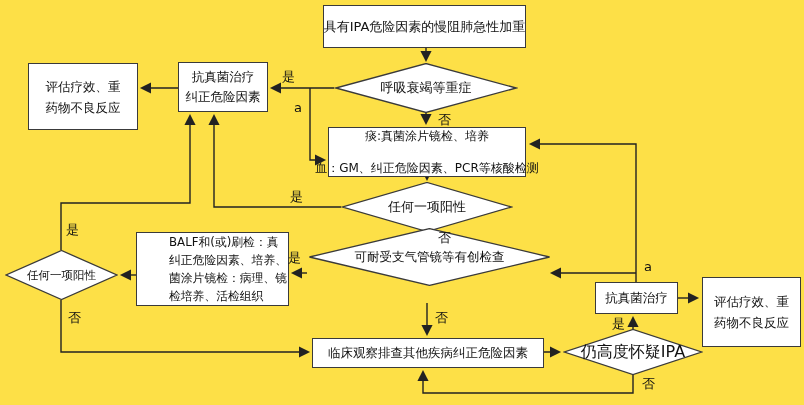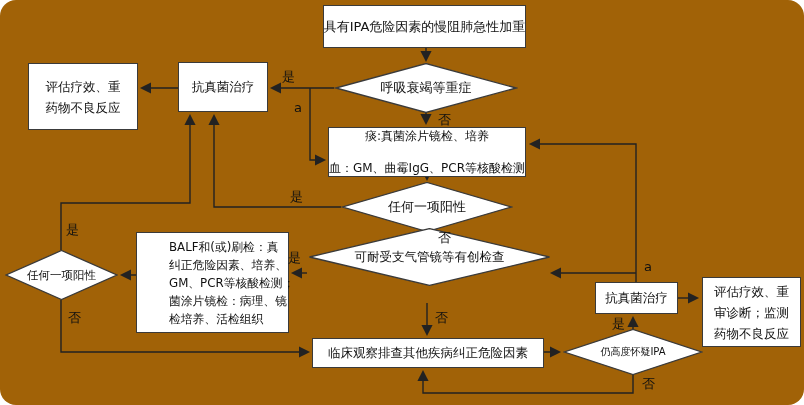--- a/index.html
+++ b/index.html
@@ -1,19 +1,19 @@
 <!DOCTYPE html>
 <html><head>
 <meta charset="utf-8">
 <style>
   html,body{margin:0;padding:0;background:#ffffff;}
   #stage{
-    position:relative;width:804px;height:405px;background:#a16207;
+    position:relative;width:804px;height:405px;background:#fde047;
     font-family:"DejaVu Sans","Liberation Sans",sans-serif;
-    color:#111;overflow:hidden;border-radius:16px;
+    color:#111;overflow:hidden;
   }
   #wires{position:absolute;left:0;top:0;width:804px;height:405px;z-index:1;}
   .box{
     position:absolute;z-index:2;background:#fff;border:1.5px solid #3a3a3a;
     display:flex;flex-direction:column;justify-content:center;align-items:center;
     box-sizing:border-box;text-align:center;
   }
   .box .ln{white-space:nowrap;}
   .diamond{position:absolute;z-index:2;}
   .diamond svg{position:absolute;left:0;top:0;width:100%;height:100%;}
@@ -27,21 +27,21 @@
   #n-start{font-size:13px;line-height:19px;}
   #n-antifungal-left{font-size:12.5px;line-height:20px;}
   #n-eval-left,#n-eval-right{font-size:12.5px;line-height:21px;margin-top:8px;}
   #n-tests{font-size:12px;line-height:20px;}
   #n-balf{font-size:11.8px;line-height:18px;align-items:flex-start;text-align:left;padding-left:3px;}
   #n-observe{font-size:12.5px;}
   #n-antifungal-right{font-size:12.5px;}
   #d-severe .dlabel,#d-any1 .dlabel{font-size:13px;}
   #d-invasive .dlabel{font-size:12.5px;}
   #d-any2 .dlabel{font-size:11.5px;}
-  #d-suspect .dlabel{font-size:10px;}
+  #d-suspect .dlabel{font-size:16px;}
 </style>
 </head>
 <body>
 
 <div id="stage">
 
   <svg id="wires" viewBox="0 0 804 405" fill="none" stroke="#222" stroke-width="1.4">
     <defs>
       <marker id="arr" markerWidth="9" markerHeight="9" refX="6.5" refY="4" orient="auto">
         <path d="M0,0 L8,4 L0,8 z" fill="#222" stroke="none"></path>
@@ -86,51 +86,50 @@
 
     <path d="M633,375 L633,393 L423,393 L423,372" marker-end="url(#arr)"></path>
   </svg>
 
   <div class="box" id="n-start" style="left:323px;top:5px;width:203px;height:43px;">
     <div class="ln">具有IPA危险因素的慢阻肺急性加重</div>
   </div>
 
   <div class="box" id="n-antifungal-left" style="left:178px;top:62px;width:90px;height:50px;">
     <div class="ln">抗真菌治疗</div>
+    <div class="ln">纠正危险因素</div>
   </div>
 
   <div class="box" id="n-eval-left" style="left:28px;top:55px;width:110px;height:67px;">
     <div class="ln">评估疗效、重</div>
     <div class="ln">药物不良反应</div>
   </div>
 
   <div class="box" id="n-tests" style="left:328px;top:127px;width:198px;height:50px;gap:12px;">
     <div class="ln">痰:真菌涂片镜检、培养</div>
-    <div class="ln">血：GM、曲霉IgG、PCR等核酸检测</div>
+    <div class="ln">血：GM、纠正危险因素、PCR等核酸检测</div>
   </div>
 
-  <div class="box" id="n-balf" style="left:136px;top:232px;width:153px;height:101px;padding-left:32px;">
+  <div class="box" id="n-balf" style="left:136px;top:232px;width:153px;height:74px;padding-left:32px;">
     <div class="ln">BALF和(或)刷检：真</div>
     <div class="ln">纠正危险因素、培养、</div>
-    <div class="ln">GM、PCR等核酸检测；</div>
     <div class="ln">菌涂片镜检：病理、镜</div>
     <div class="ln">检培养、活检组织</div>
   </div>
 
   <div class="box" id="n-observe" style="left:312px;top:338px;width:232px;height:30px;">
     <div class="ln">临床观察排查其他疾病纠正危险因素</div>
   </div>
 
   <div class="box" id="n-antifungal-right" style="left:595px;top:282px;width:83px;height:32px;">
     <div class="ln">抗真菌治疗</div>
   </div>
 
   <div class="box" id="n-eval-right" style="left:702px;top:269px;width:99px;height:70px;">
     <div class="ln">评估疗效、重</div>
-    <div class="ln">审诊断；监测</div>
     <div class="ln">药物不良反应</div>
   </div>
 
   <div class="diamond" id="d-severe" style="left:334px;top:63px;width:184px;height:50px;">
     <svg viewBox="0 0 100 100" preserveAspectRatio="none">
       <polygon points="50,1 99,50 50,99 1,50"></polygon>
       </svg>
     <span class="dlabel">呼吸衰竭等重症</span>
   </div>
 

